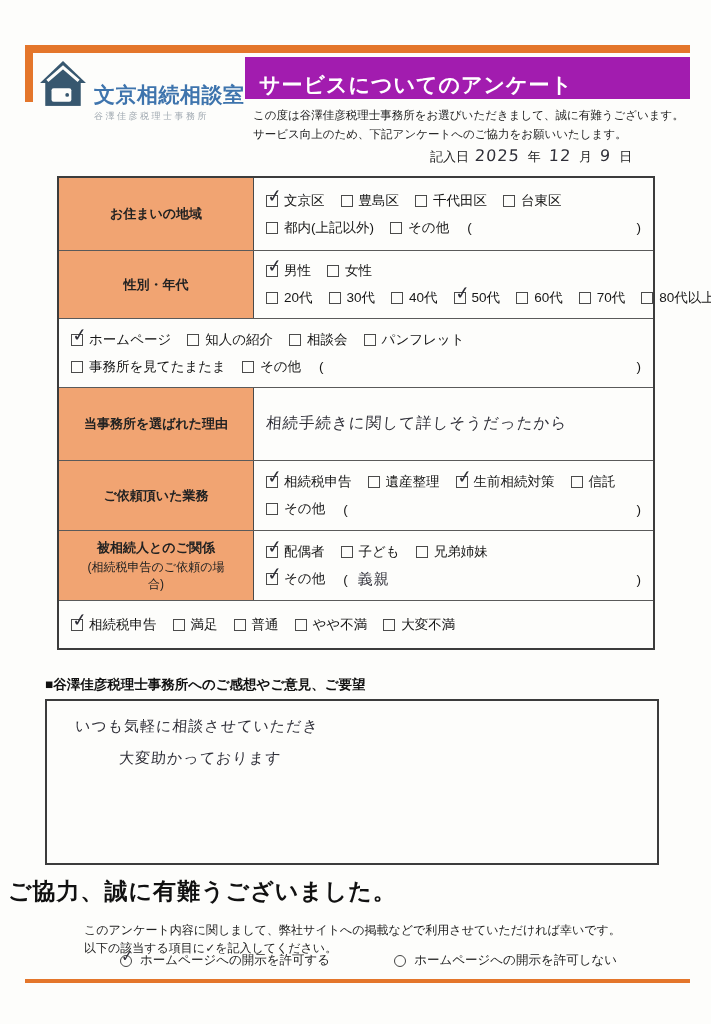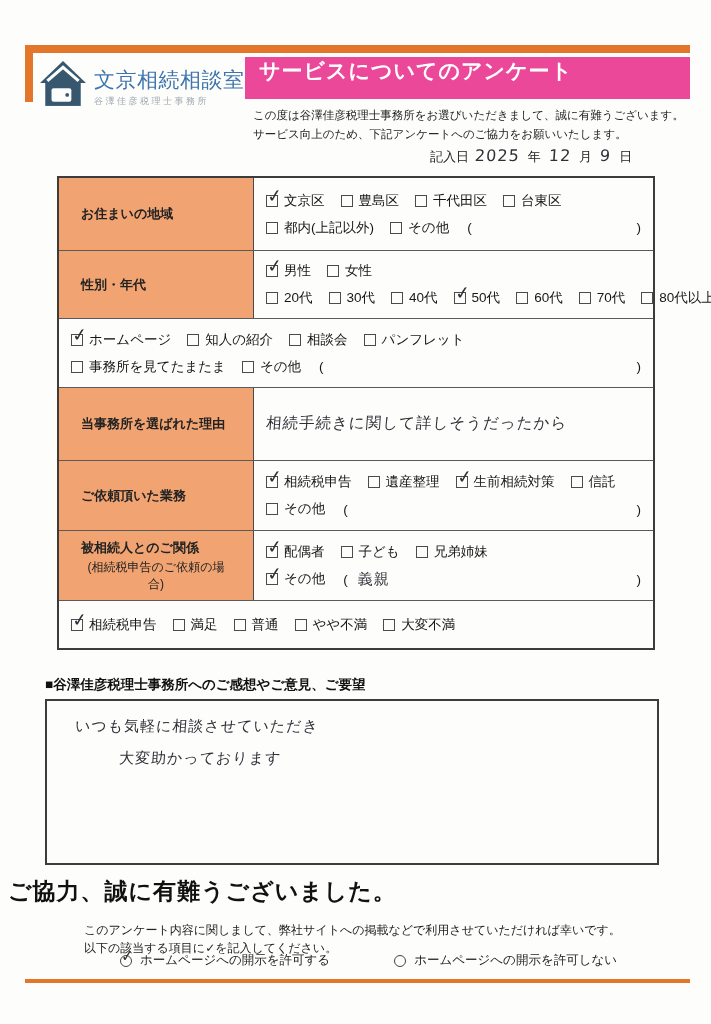--- a/index.html
+++ b/index.html
@@ -3,44 +3,44 @@
 <meta charset="utf-8">
 <style>
   html,body{margin:0;padding:0;background:#ffffff;}
   body{font-family:"Liberation Sans","DejaVu Sans",sans-serif;color:#1d1d1d;}
   .sheet{position:relative;width:711px;height:1024px;background:#fdfdfb;overflow:hidden;}
 
   
   .topbar{position:absolute;left:25px;top:45px;width:665px;height:8px;background:#e4762b;}
   .sidebar-stub{position:absolute;left:25px;top:45px;width:8px;height:57px;background:#e4762b;}
   .logo-box{position:absolute;left:40px;top:60px;width:205px;height:68px;display:flex;align-items:flex-start;gap:8px;}
-  .logo-text .name{font-size:21px;font-weight:400;color:#3e74ad;letter-spacing:0.5px;line-height:1.1;margin-top:8px;}
+  .logo-text .name{font-size:21px;font-weight:700;color:#3e74ad;letter-spacing:0.5px;line-height:1.1;margin-top:23px;}
   .logo-text .sub{font-size:9px;color:#9fa8b0;letter-spacing:2.5px;margin-top:4px;}
-  .title-band{position:absolute;left:245px;top:57px;width:445px;height:42px;background:#ec4899;display:flex;align-items:flex-start;}
+  .title-band{position:absolute;left:245px;top:57px;width:445px;height:42px;background:#a21caf;display:flex;align-items:flex-end;}
   .title-band .t{color:#ffffff;font-weight:700;font-size:21px;padding-left:14px;letter-spacing:1px;}
   .intro{position:absolute;left:253px;top:106px;width:440px;font-size:11.5px;line-height:1.65;color:#222;}
 
   
   .date-row{position:absolute;left:430px;top:146px;width:240px;display:flex;align-items:baseline;font-size:13px;color:#222;}
   .date-row .unit{margin:0 2px;}
   .hand{font-family:"DejaVu Sans",sans-serif;color:#2f2f38;transform:skewX(-4deg);letter-spacing:1px;}
   .date-row .hand{font-size:16px;margin:0 6px;}
 
   
   .qtable{position:absolute;left:57px;top:176px;width:598px;border:2px solid #3c3c3c;box-sizing:border-box;}
   .trow{display:flex;border-top:1px solid #5a5a5a;box-sizing:border-box;}
   .trow:first-child{border-top:none;}
   .trow:nth-child(1){height:72px;}
   .trow:nth-child(2){height:68px;}
   .trow:nth-child(3){height:69px;}
   .trow:nth-child(4){height:73px;}
   .trow:nth-child(5){height:70px;}
   .trow:nth-child(6){height:70px;}
   .trow:nth-child(7){height:48px;}
-  .hcell{width:195px;min-width:195px;background:#f1a472;border-right:1.5px solid #4a4a4a;display:flex;flex-direction:column;align-items:flex-start;justify-content:center;box-sizing:border-box;padding:2px 22px;}
+  .hcell{width:195px;min-width:195px;background:#f1a472;border-right:1.5px solid #4a4a4a;display:flex;flex-direction:column;align-items:center;justify-content:center;box-sizing:border-box;padding:2px 22px;}
   .hcell .l1{font-size:13px;font-weight:600;color:#222;text-align:center;}
   .hcell .l2{font-size:12px;font-weight:400;color:#222;text-align:center;margin-top:2px;}
   .vcell{flex:1;display:flex;flex-direction:column;justify-content:center;gap:9px;padding:6px 12px;box-sizing:border-box;}
   .oline{display:flex;align-items:center;width:100%;font-size:13.5px;color:#161616;}
   .opt{display:inline-flex;align-items:center;gap:6px;margin-right:16px;white-space:nowrap;}
   .box{position:relative;width:12px;height:12px;border:1.7px solid #4b4b4b;box-sizing:border-box;display:inline-block;background:#fdfdfb;}
   .tick{position:absolute;left:0px;top:-9px;font-size:18px;font-weight:700;color:#2f2f38;transform:rotate(-6deg);line-height:1;}
   .popen{margin-left:2px;}
   .pfill{flex:1;min-width:30px;padding-left:10px;}
   .pfill .hand{font-size:15px;}

